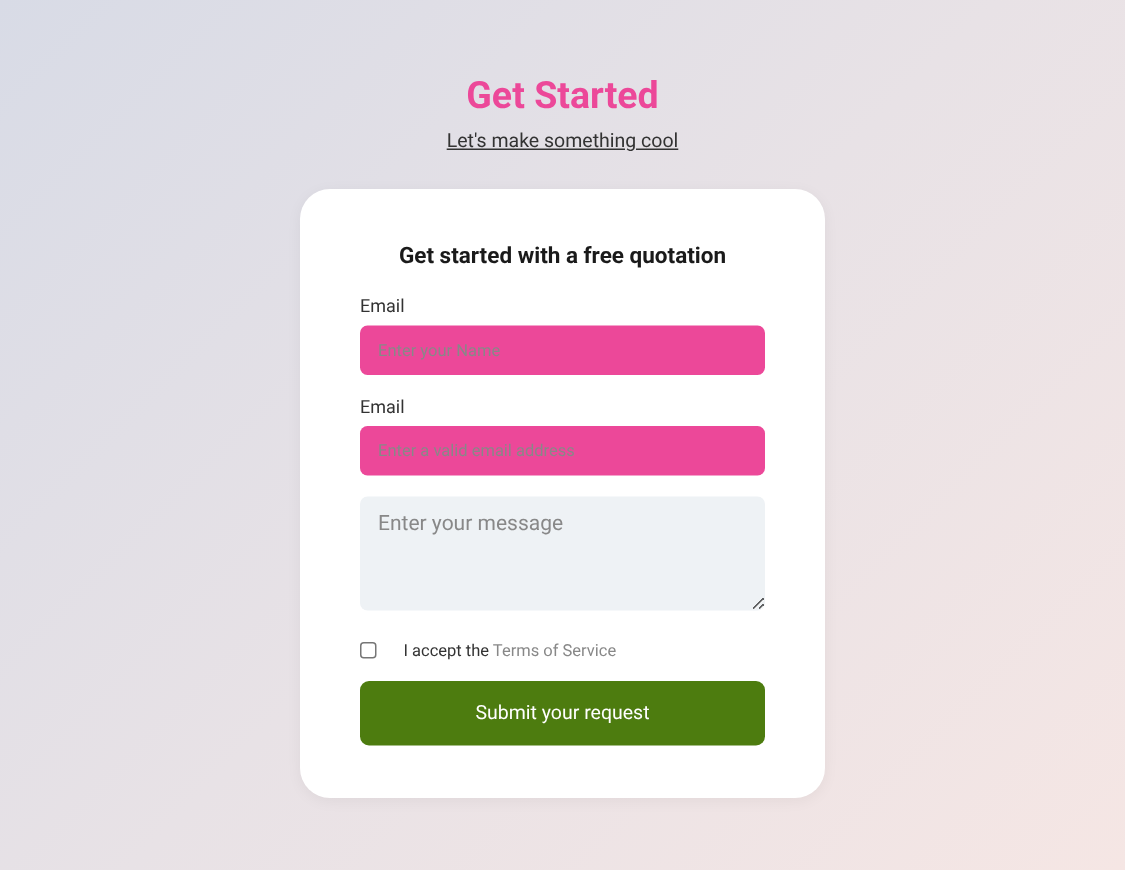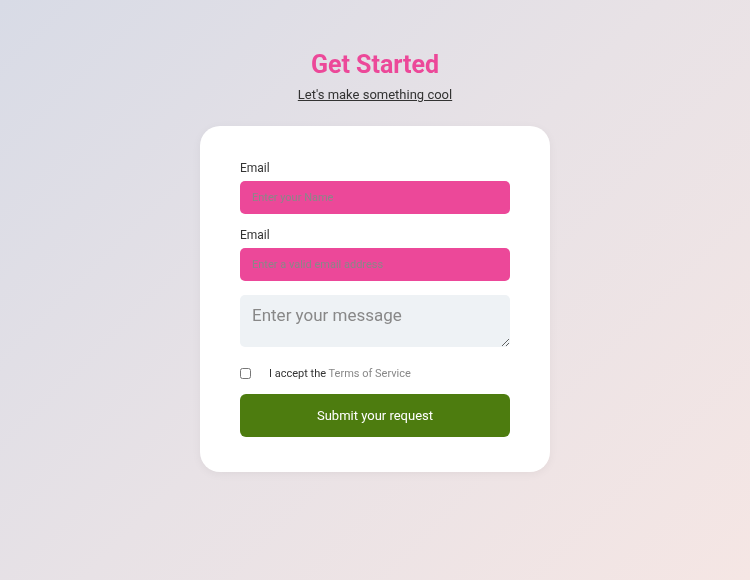--- a/index.html
+++ b/index.html
@@ -64,24 +64,24 @@
     }
     .form-input::placeholder {
       color: #888;
     }
     .form-textarea {
       width: 100%;
       padding: 10px 12px;
       background: #eef2f5;
       border: none;
       border-radius: 5px;
-      font-size: 17px;
+      font-size: 14px;
       color: #333;
       font-family: inherit;
-      height: 52px;
+      height: 76px;
       resize: both;
     }
     .form-textarea::placeholder {
       color: #888;
     }
     .checkbox-row {
       display: flex;
       align-items: center;
       gap: 18px;
       margin-bottom: 14px;
@@ -110,20 +110,21 @@
       font-family: inherit;
     }
   </style>
 </head>
 <body>
 
 <h1 class="page-title">Get Started</h1>
 <p class="page-subtitle">Let's make something cool</p>
 
 <div class="card">
+  <h2 class="card-title">Get started with a free quotation</h2>
 
   <div class="form-group">
     <label class="form-label">Email</label>
     <input type="text" class="form-input" placeholder="Enter your Name" style="">
   </div>
 
   <div class="form-group">
     <label class="form-label">Email</label>
     <input type="email" class="form-input" placeholder="Enter a valid email address" style="">
   </div>

